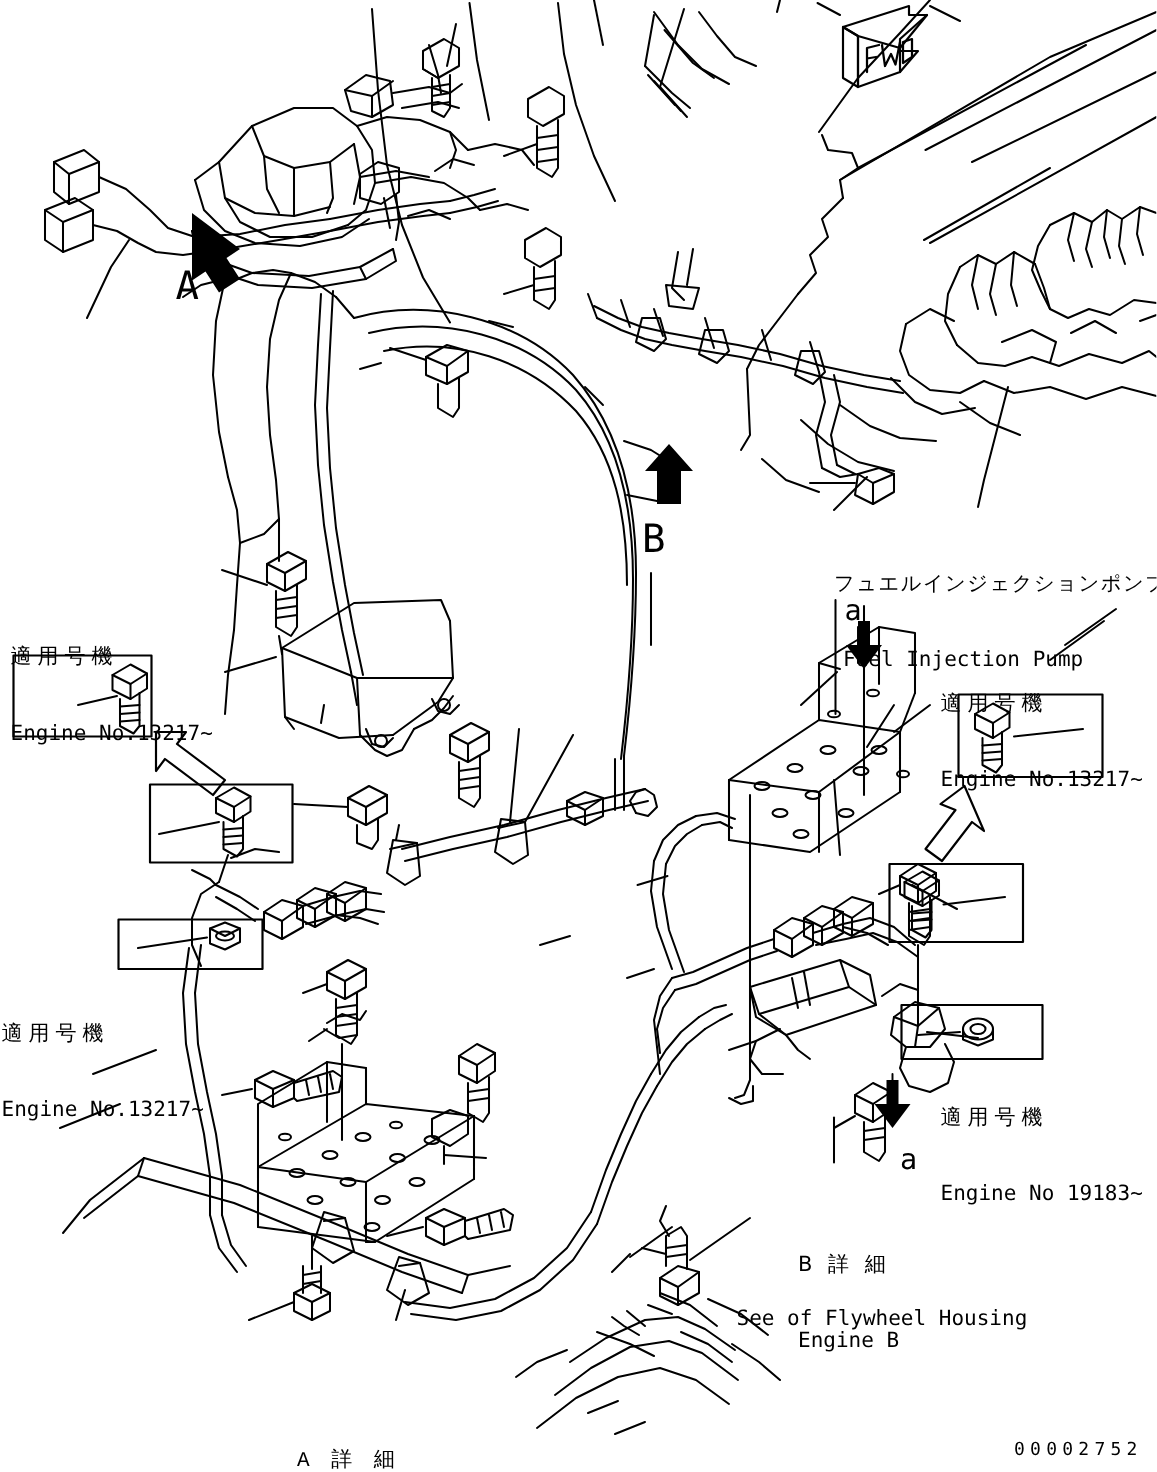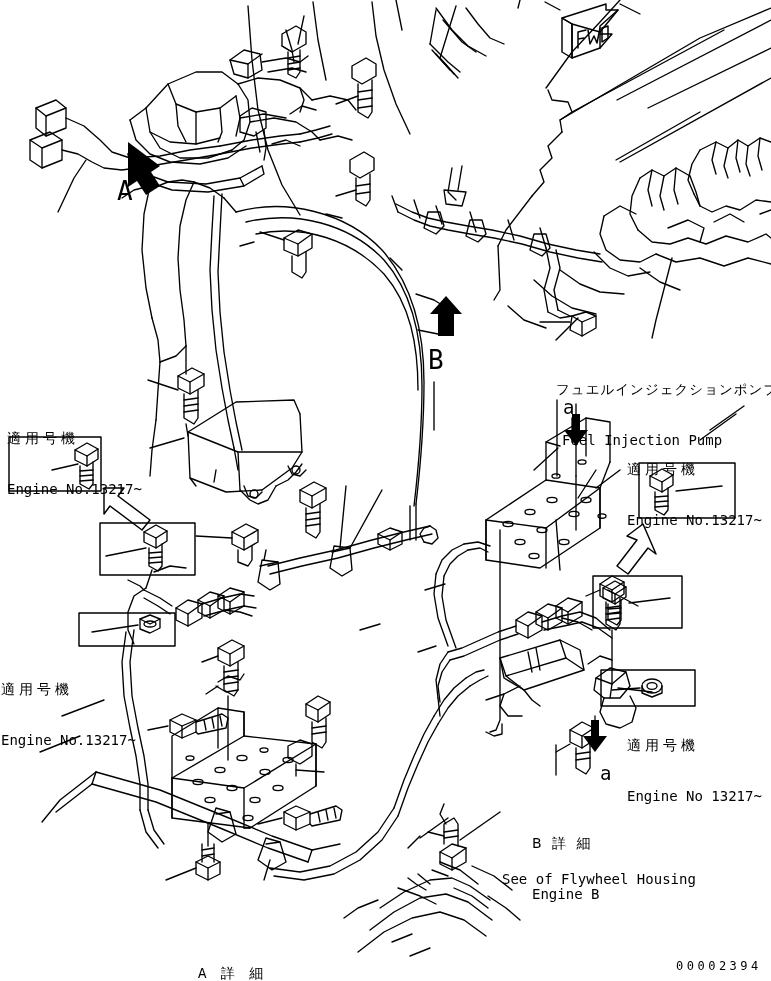--- a/index.html
+++ b/index.html
@@ -650,42 +650,42 @@
     <div class="en" style="font-size:14px;">Engine No.13217~</div>
   </div>
 
   <div class="lbl" style="left:1px;top:646px;">
     <div class="jp" style="font-size:14px;letter-spacing:4px;">適用号機</div>
     <div class="en" style="font-size:14px;">Engine No.13217~</div>
   </div>
 
   <div class="lbl" style="left:627px;top:702px;">
     <div class="jp" style="font-size:14px;letter-spacing:4px;">適用号機</div>
-    <div class="en" style="font-size:14px;">Engine No 13217~</div>
+    <div class="en" style="font-size:14px;">Engine No 19183~</div>
   </div>
 
   <div class="lbl" style="left:532px;top:784px;">
     <div class="jp" style="font-size:14px;letter-spacing:3px;margin-top:16px;">B 詳 細</div>
     <div class="en" style="font-size:14px;">Engine B</div>
   </div>
 
   <div class="lbl" style="left:489px;top:836px;">
-    <div class="en" style="font-size:14px;margin-left:13px;">See of Flywheel Housing</div>
+    <div class="en" style="font-size:14px;margin-left:2px;">See of Flywheel Housing</div>
   </div>
 
   <div class="lbl" style="left:198px;top:931px;">
     <div class="jp" style="font-size:14px;letter-spacing:3px;font-family:Liberation Mono, monospace;">A 詳 細</div>
     
   </div>
 
   <div class="lbl" style="left:391px;top:946px;">
     
     
   </div>
 
   <div class="secmark" style="left:117px;top:176px;">A</div>
   <div class="secmark" style="left:428px;top:345px;">B</div>
   <div class="amark" style="left:563px;top:396px;">a</div>
   <div class="amark" style="left:600px;top:762px;">a</div>
 
-  <div class="dwgno" style="left:676px;top:959px;">00002394</div>
+  <div class="dwgno" style="left:676px;top:959px;">00002752</div>
 
 </div>
 
 </body></html>

